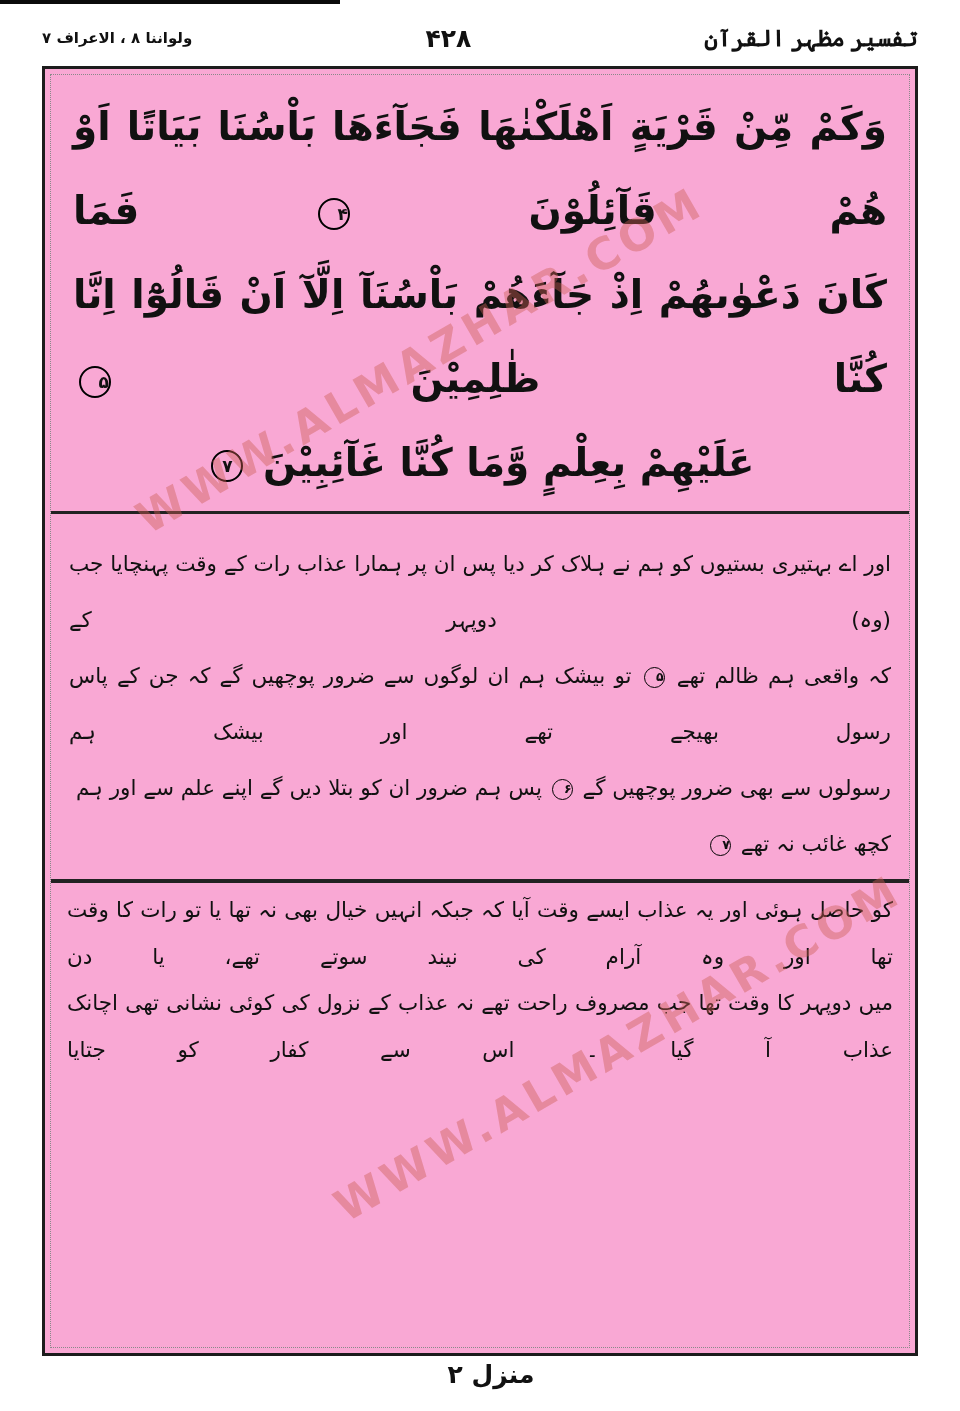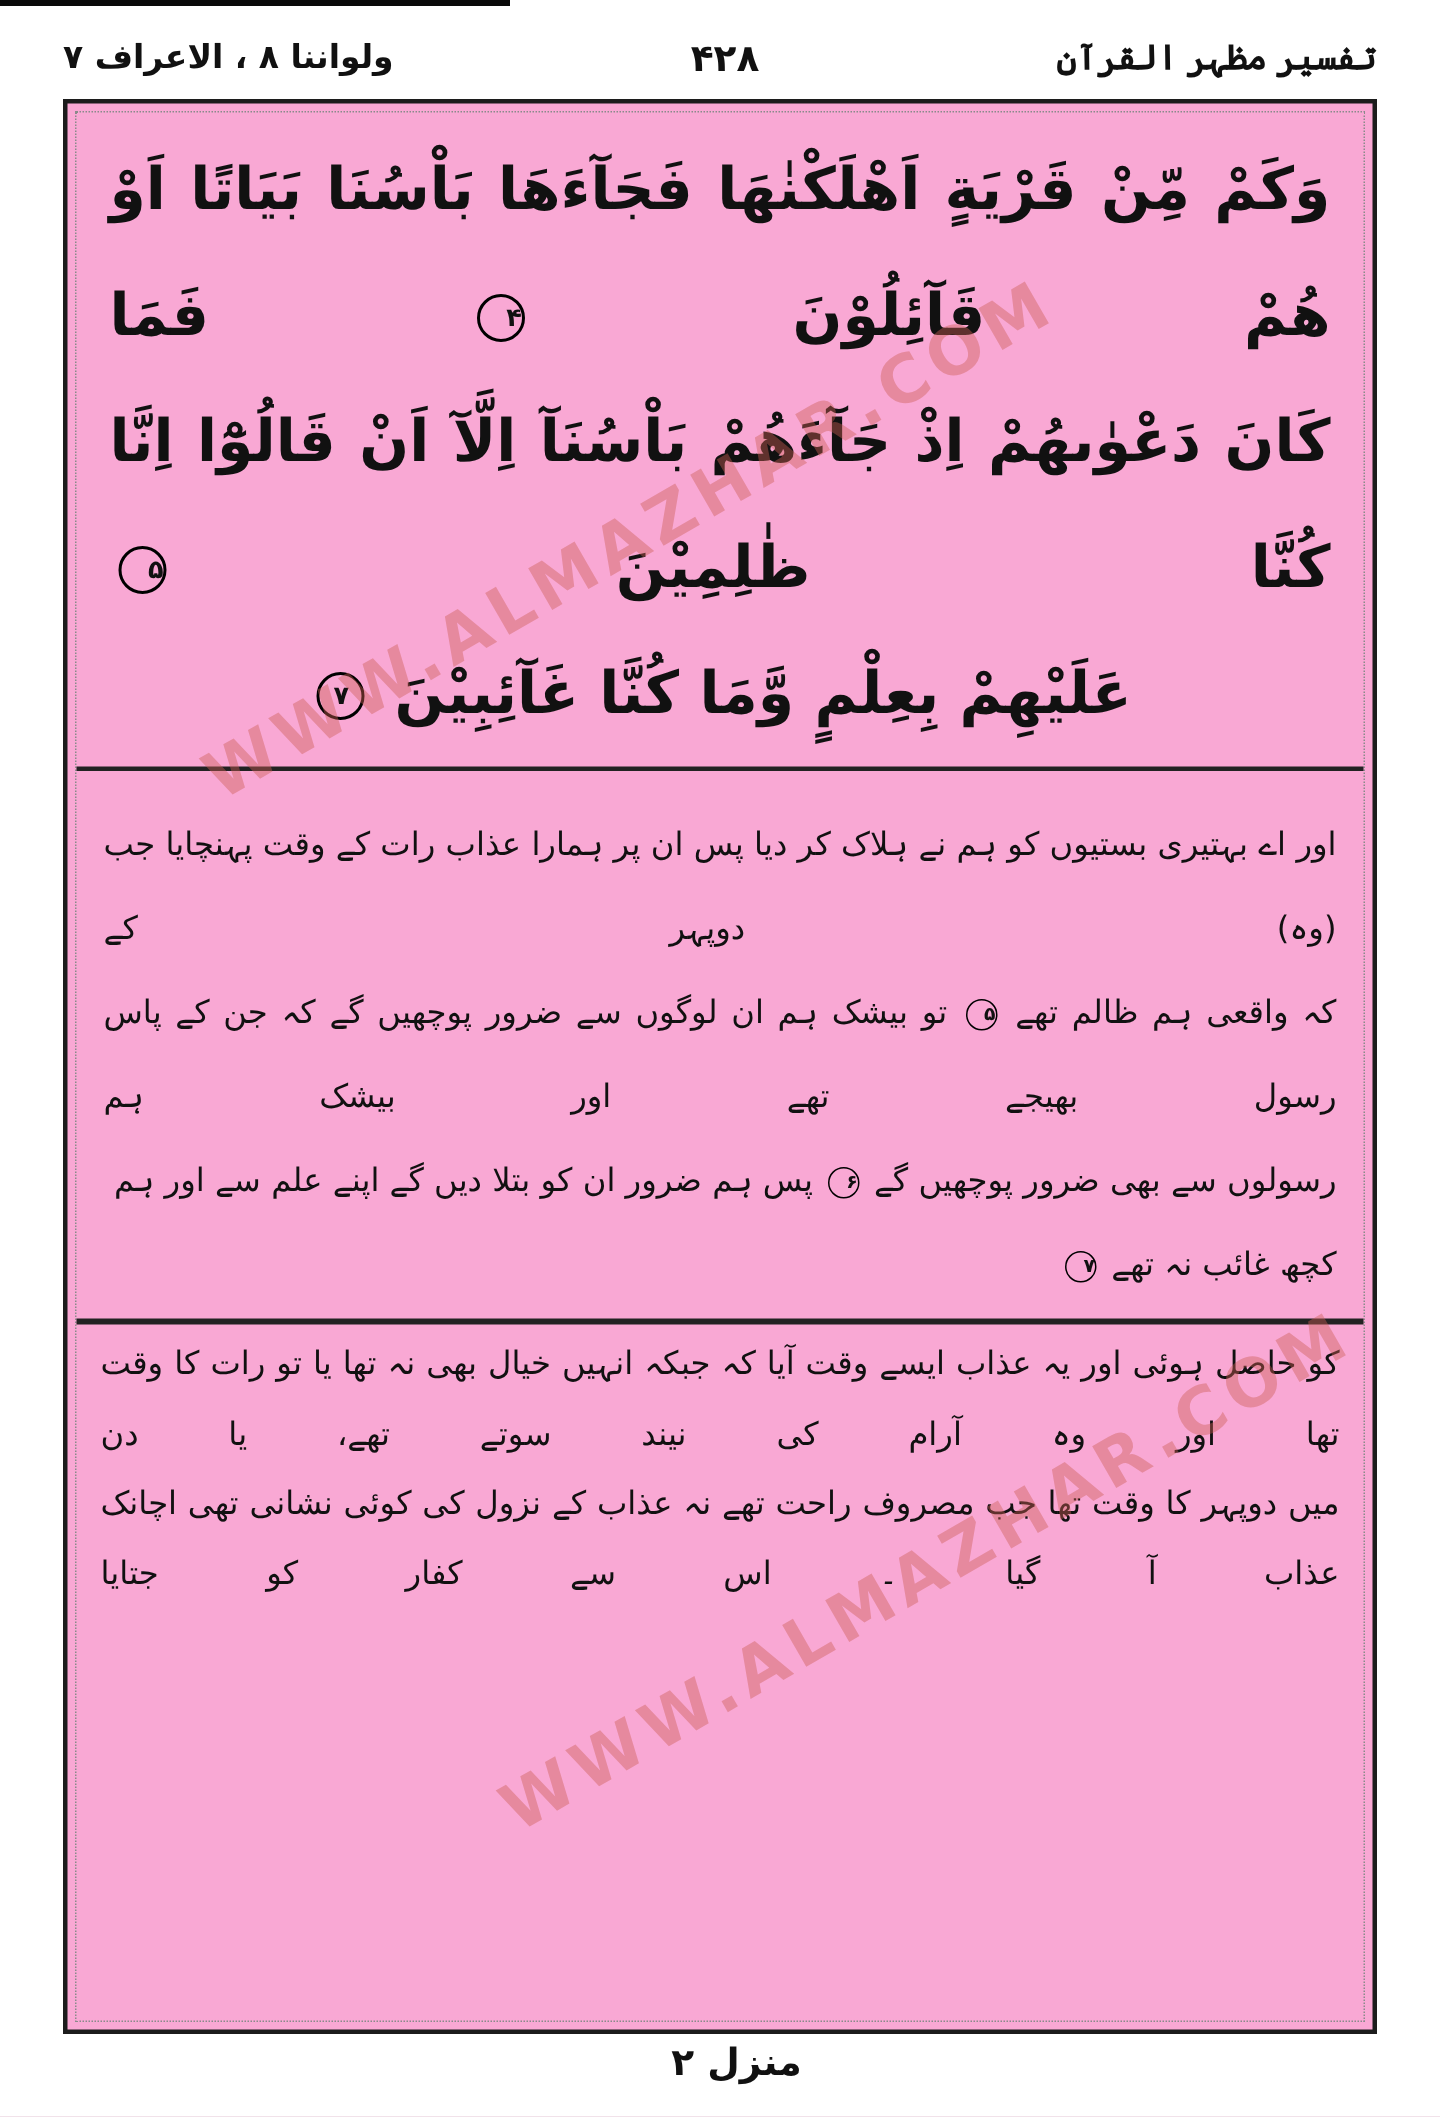--- a/index.html
+++ b/index.html
@@ -16,21 +16,21 @@
   .scan-line{position:absolute;top:0;left:0;width:340px;height:4px;background:#0a0a0a;}
 
   
   .header{
     position:absolute;top:16px;left:42px;right:42px;height:44px;
     display:flex;flex-direction:row;justify-content:space-between;align-items:center;
     direction:rtl;
   }
   .book-title{font-size:23px;font-weight:bold;font-family:Liberation Serif, serif;}
   .page-number{font-size:25px;font-weight:bold;letter-spacing:2px;}
-  .surah-ref{font-size:22px;font-weight:bold;}
+  .surah-ref{font-size:15px;font-weight:bold;}
 
   
   .frame{
     position:absolute;left:42px;top:66px;width:876px;height:1290px;
     box-sizing:border-box;border:3px solid #1c1c1c;padding:5px;
     background:#f9a8d4;
   }
   .frame-inner{
     box-sizing:border-box;width:100%;height:100%;
     border:1px dotted #8a8a8a;

